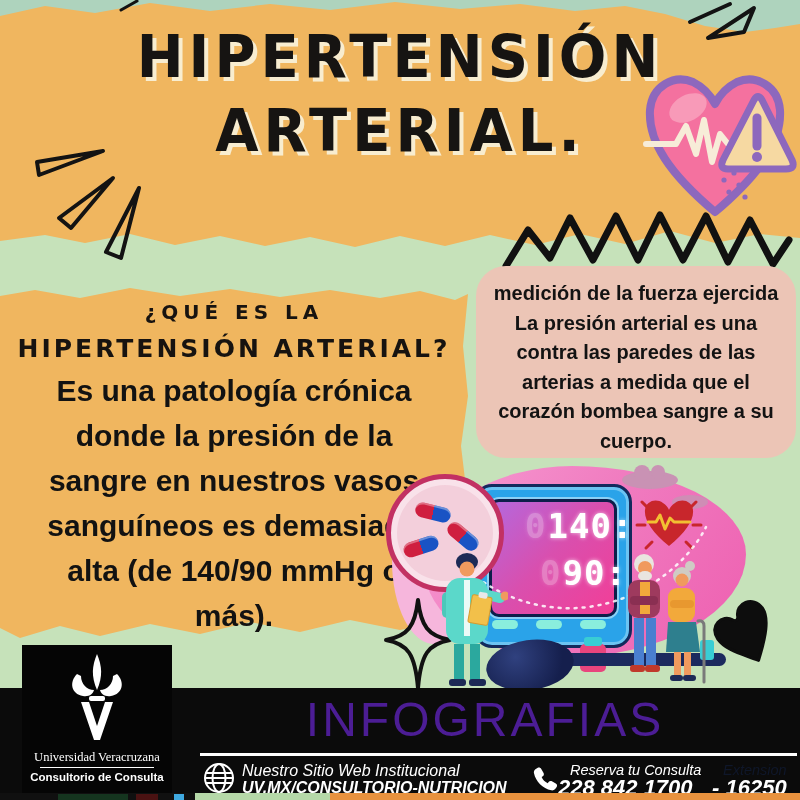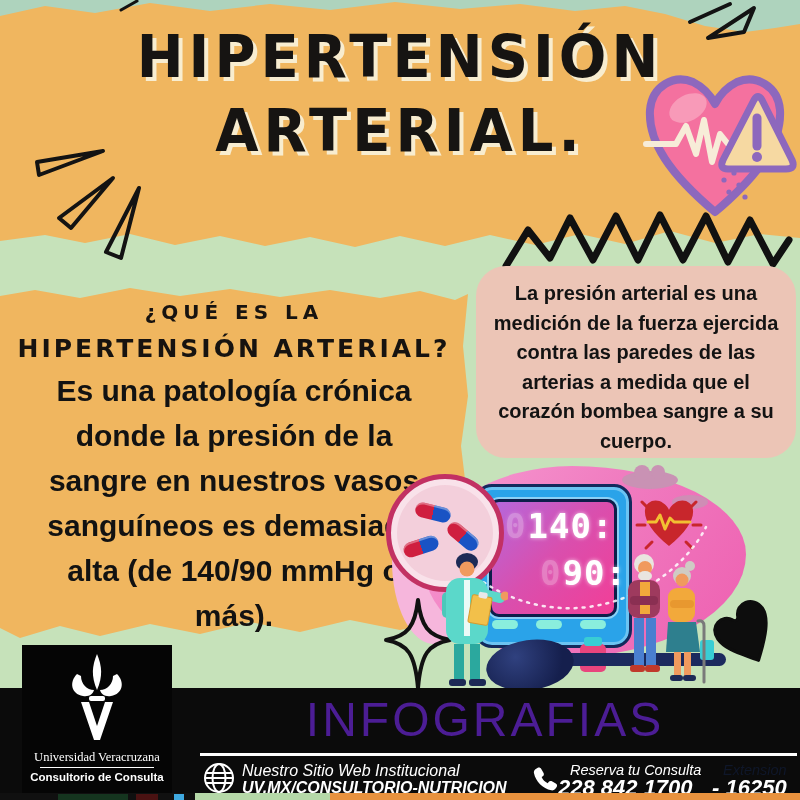--- a/index.html
+++ b/index.html
@@ -40,21 +40,21 @@
     border-radius:46% 54% 58% 42%/52% 46% 54% 48%;}
 
   
   .monitor{left:474px;top:484px;width:152px;height:158px;background:#2aa3e9;
     border:3px solid #132a5c;border-radius:18px;box-shadow:inset 0 0 0 3px #6cc4f2;}
   .screen{left:489px;top:499px;width:122px;height:112px;border:3px solid #0d1e4a;border-radius:10px;
     background:linear-gradient(135deg,#b468dd 0%,#d94fae 48%,#f23e97 100%);
     box-shadow:0 0 0 2px rgba(220,245,255,.55);}
   .digits{font-family:"DejaVu Sans Mono",monospace;font-weight:bold;color:#ffffff;
     text-shadow:0 0 4px rgba(255,255,255,.7);letter-spacing:1px;}
-  .digits.sys{left:505px;top:506px;font-size:34px;}
+  .digits.sys{left:525px;top:506px;font-size:34px;}
   .digits.dia{left:540px;top:553px;font-size:34px;}
   .digits::before{content:"0";opacity:.28;margin-right:1px;}
   .mbtn{top:620px;width:26px;height:9px;background:#8aeedd;border-radius:5px;}
   .mbtn.b1{left:492px;} .mbtn.b2{left:536px;} .mbtn.b3{left:580px;}
   .connector{left:580px;top:644px;width:26px;height:28px;background:#e8457d;border-radius:5px;}
   .connector::before{content:"";position:absolute;left:4px;top:-7px;width:18px;height:9px;background:#39cdd4;border-radius:3px;}
   .hose{left:540px;top:653px;width:186px;height:13px;background:#1c2a5e;border-radius:7px;}
   .cuff-tap{left:700px;top:640px;width:14px;height:20px;background:#39cdd4;border-radius:3px;}
   .bulb{left:486px;top:640px;width:88px;height:50px;border-radius:50%;transform:rotate(-8deg);
     background:radial-gradient(circle at 35% 30%,#30417f 0%,#151f4d 70%);}
@@ -153,22 +153,22 @@
     <div>Es una patología crónica</div>
     <div>donde la presión de la</div>
     <div>sangre en nuestros vasos</div>
     <div>sanguíneos es demasiado</div>
     <div>alta (de 140/90 mmHg o</div>
     <div>más).</div>
   </div>
 
   <div class="abs pink-box"></div>
   <div class="abs pink-text">
+    <div>medición de la fuerza ejercida</div>
     <div>La presión arterial es una</div>
-    <div>medición de la fuerza ejercida</div>
     <div>contra las paredes de las</div>
     <div>arterias a medida que el</div>
     <div>corazón bombea sangre a su</div>
     <div>cuerpo.</div>
   </div>
 
   <div class="abs blob-light"></div>
   <div class="abs blob-main"></div>
 
   <svg class="abs" style="left:380px;top:596px;" width="76" height="100" viewBox="0 0 76 100">

